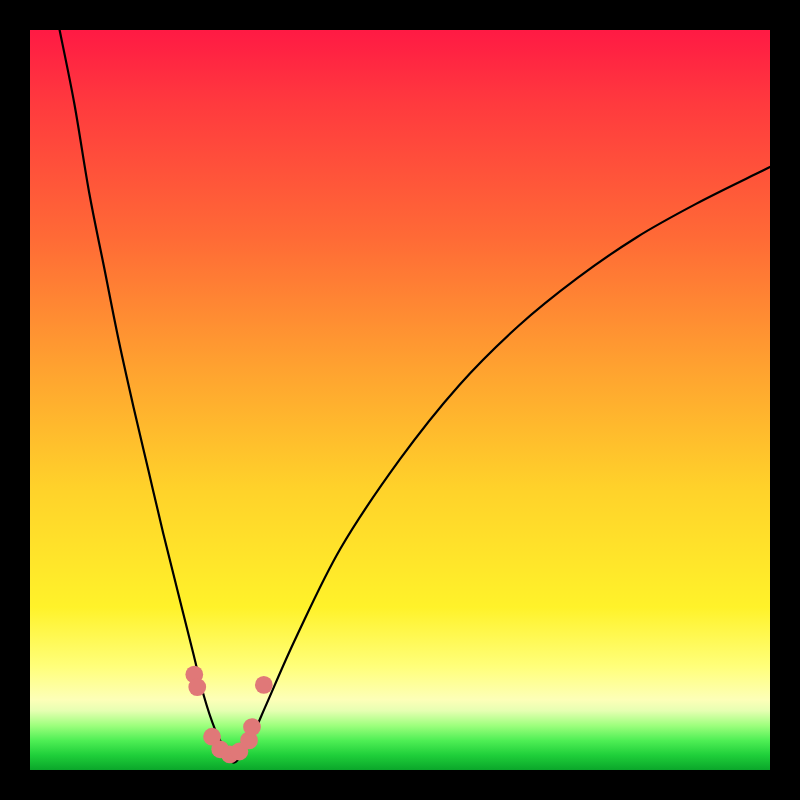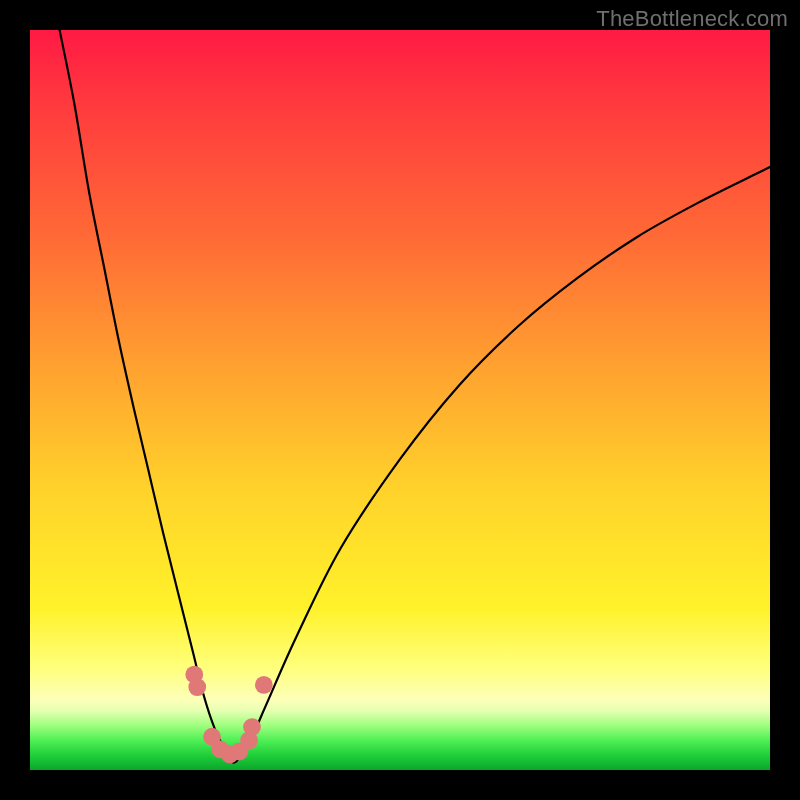--- a/index.html
+++ b/index.html
@@ -56,21 +56,20 @@
     top: 0;
     width: 740px;
     height: 740px;
     overflow: visible;
   }
 </style>
 </head>
 <body>
 
 <div class="outer">
-  <div class="watermark">TheBottleneck.com</div>
   <div class="plot">
     <svg class="curve" viewBox="0 0 740 740">
       <path id="series-path" fill="none" stroke="#000000" stroke-width="2.2" stroke-linecap="round" d="M 29.6 0 C 32.06666666666667 12.333333333333334, 39.46666666666667 46.866666666666674, 44.4 74 C 49.33333333333333 101.13333333333333, 54.266666666666666 135.66666666666663, 59.2 162.79999999999995 C 64.13333333333334 189.93333333333328, 69.06666666666666 212.13333333333327, 74 236.79999999999995 C 78.93333333333334 261.46666666666664, 83.86666666666666 287.3666666666667, 88.8 310.8 C 93.73333333333333 334.23333333333335, 98.66666666666667 355.8166666666667, 103.60000000000001 377.40000000000003 C 108.53333333333335 398.98333333333335, 113.46666666666667 419.3333333333333, 118.4 440.29999999999995 C 123.33333333333334 461.2666666666666, 128.26666666666665 482.84999999999997, 133.2 503.2 C 138.13333333333333 523.55, 143.06666666666666 542.6666666666666, 148 562.4 C 152.93333333333334 582.1333333333333, 158.48333333333335 604.3333333333334, 162.8 621.6 C 167.11666666666667 638.8666666666667, 170.2 653.05, 173.89999999999998 666 C 177.59999999999997 678.95, 181.29999999999998 690.05, 185 699.3 C 188.70000000000002 708.55, 193.01666666666668 715.95, 196.10000000000002 721.5 C 199.18333333333337 727.05, 201.03333333333336 731.9833333333333, 203.50000000000003 732.6 C 205.9666666666667 733.2166666666667, 207.81666666666666 729.5166666666667, 210.89999999999998 725.2 C 213.9833333333333 720.8833333333334, 217.68333333333334 715.3333333333334, 222 706.7 C 226.31666666666666 698.0666666666667, 229.4 690.05, 236.8 673.4 C 244.20000000000002 656.75, 254.06666666666663 632.6999999999999, 266.4 606.8 C 278.7333333333333 580.9, 293.53333333333336 547.6, 310.8 518 C 328.06666666666666 488.4, 350.26666666666665 456.3333333333333, 370 429.2 C 389.73333333333335 402.06666666666666, 409.46666666666664 377.4, 429.2 355.2 C 448.93333333333334 333, 468.6666666666667 313.8833333333333, 488.40000000000003 296 C 508.1333333333334 278.1166666666667, 527.8666666666667 262.7, 547.6 247.89999999999998 C 567.3333333333334 233.1, 587.0666666666666 219.5333333333334, 606.8 207.20000000000005 C 626.5333333333333 194.8666666666667, 646.2666666666667 184.38333333333333, 666 173.89999999999998 C 685.7333333333333 163.41666666666663, 712.8666666666666 150.4666666666666, 725.1999999999999 144.29999999999995 C 737.5333333333333 138.1333333333333, 737.5333333333333 138.1333333333334, 740 136.9000000000001"></path>
       <g id="markers-group">
           <circle cx="164.28" cy="644.54" r="8.88" fill="#e07878"></circle>
           <circle cx="167.24" cy="657.12" r="8.88" fill="#e07878"></circle>
           <circle cx="182.04000000000002" cy="706.7" r="8.88" fill="#e07878"></circle>
           <circle cx="190.18" cy="719.28" r="8.88" fill="#e07878"></circle>
           <circle cx="199.8" cy="724.46" r="8.88" fill="#e07878"></circle>
           <circle cx="209.42000000000002" cy="721.5" r="8.88" fill="#e07878"></circle>

